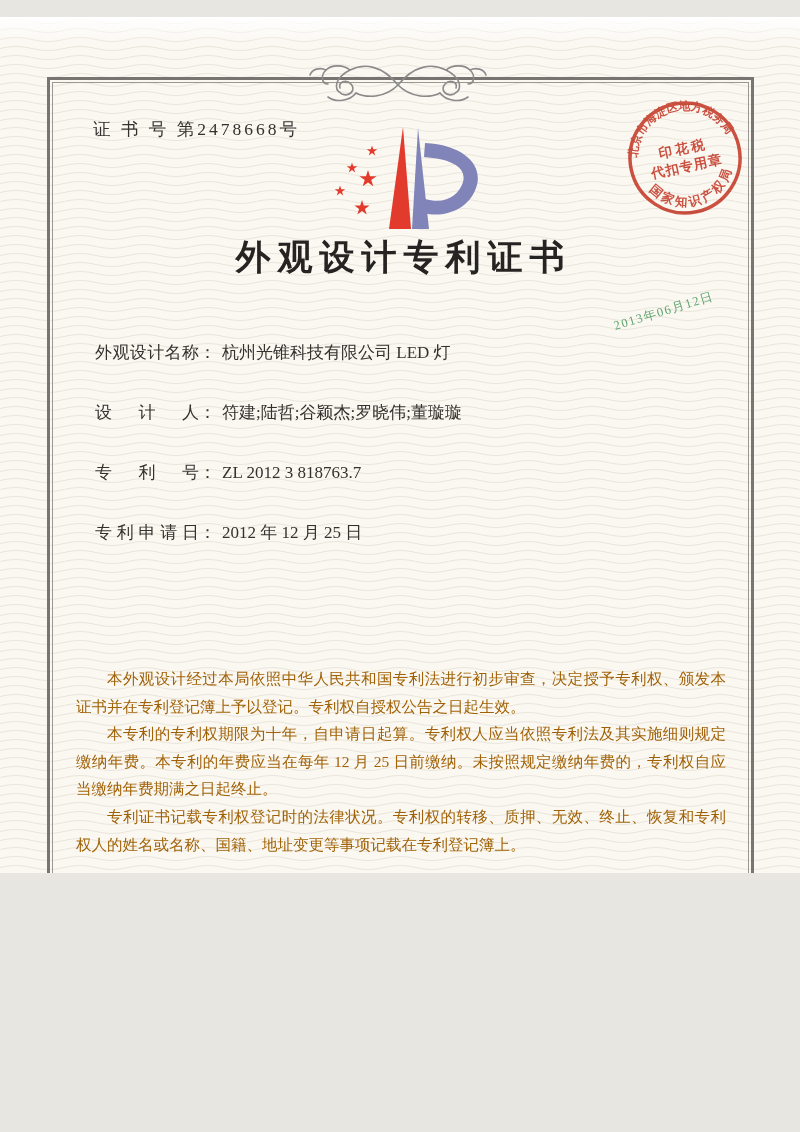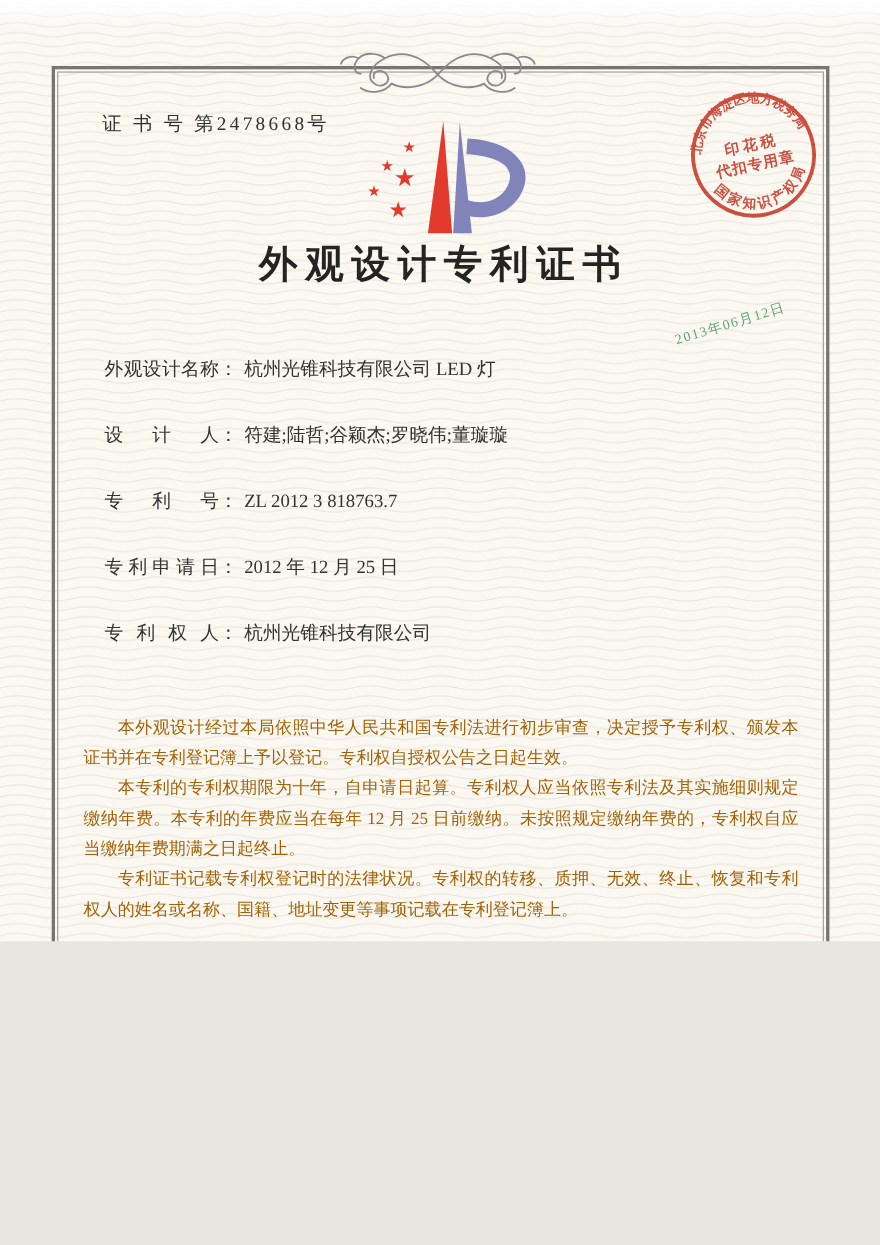--- a/index.html
+++ b/index.html
@@ -1,16 +1,16 @@
 <!DOCTYPE html>
 <html><head>
 <meta charset="utf-8">
 <style>
   html,body{margin:0;padding:0;background:#e8e6e0;}
-  .page{position:relative;width:800px;height:856px;margin:0 auto;background:#fbf8f2;
+  .page{position:relative;width:800px;height:856px;margin:17px auto;background:#fbf8f2;
         font-family:"Liberation Serif","DejaVu Serif",serif;color:#2e2c2a;overflow:hidden;}
   .page-edge-top{position:absolute;left:0;top:0;width:100%;height:26px;
         background:linear-gradient(#ffffff,rgba(255,255,255,0));z-index:3;pointer-events:none;}
   .wave-bg{position:absolute;left:0;top:0;z-index:0;pointer-events:none;}
   .frame{position:absolute;left:47px;top:60px;width:701px;height:1021px;
         border:3px solid #777471;z-index:1;}
   .frame-inner{position:absolute;left:2px;top:2px;right:2px;bottom:2px;border:1px solid #9b9894;}
   .abs{position:absolute;z-index:2;}
   .cert-no{left:93px;top:100px;font-size:17.5px;letter-spacing:3px;color:#33312e;}
   .logo{left:318px;top:104px;}
@@ -123,23 +123,20 @@
   </div>
   <div class="abs field-row" style="top:384px">
     <span class="field-label">设计人</span><span>：</span><span class="field-value">符建;陆哲;谷颖杰;罗晓伟;董璇璇</span>
   </div>
   <div class="abs field-row" style="top:444px">
     <span class="field-label">专利号</span><span>：</span><span class="field-value">ZL 2012 3 818763.7</span>
   </div>
   <div class="abs field-row" style="top:504px">
     <span class="field-label">专利申请日</span><span>：</span><span class="field-value">2012 年 12 月 25 日</span>
   </div>
-  <div class="abs field-row" style="top:564px">
-    <span class="field-label">专利权人</span><span>：</span><span class="field-value">杭州光锥科技有限公司</span>
-  </div>
 
   <div class="abs body-text">
     <p>本外观设计经过本局依照中华人民共和国专利法进行初步审查，决定授予专利权、颁发本证书并在专利登记簿上予以登记。专利权自授权公告之日起生效。</p>
     <p>本专利的专利权期限为十年，自申请日起算。专利权人应当依照专利法及其实施细则规定缴纳年费。本专利的年费应当在每年 12 月 25 日前缴纳。未按照规定缴纳年费的，专利权自应当缴纳年费期满之日起终止。</p>
     <p>专利证书记载专利权登记时的法律状况。专利权的转移、质押、无效、终止、恢复和专利权人的姓名或名称、国籍、地址变更等事项记载在专利登记簿上。</p>
   </div>
 
   <div class="abs sig-title">局长</div>
   <svg class="abs signature" width="218" height="106" viewBox="0 0 218 106">
     <g fill="none" stroke="#26241f" stroke-width="3.2" stroke-linecap="round" stroke-linejoin="round">

